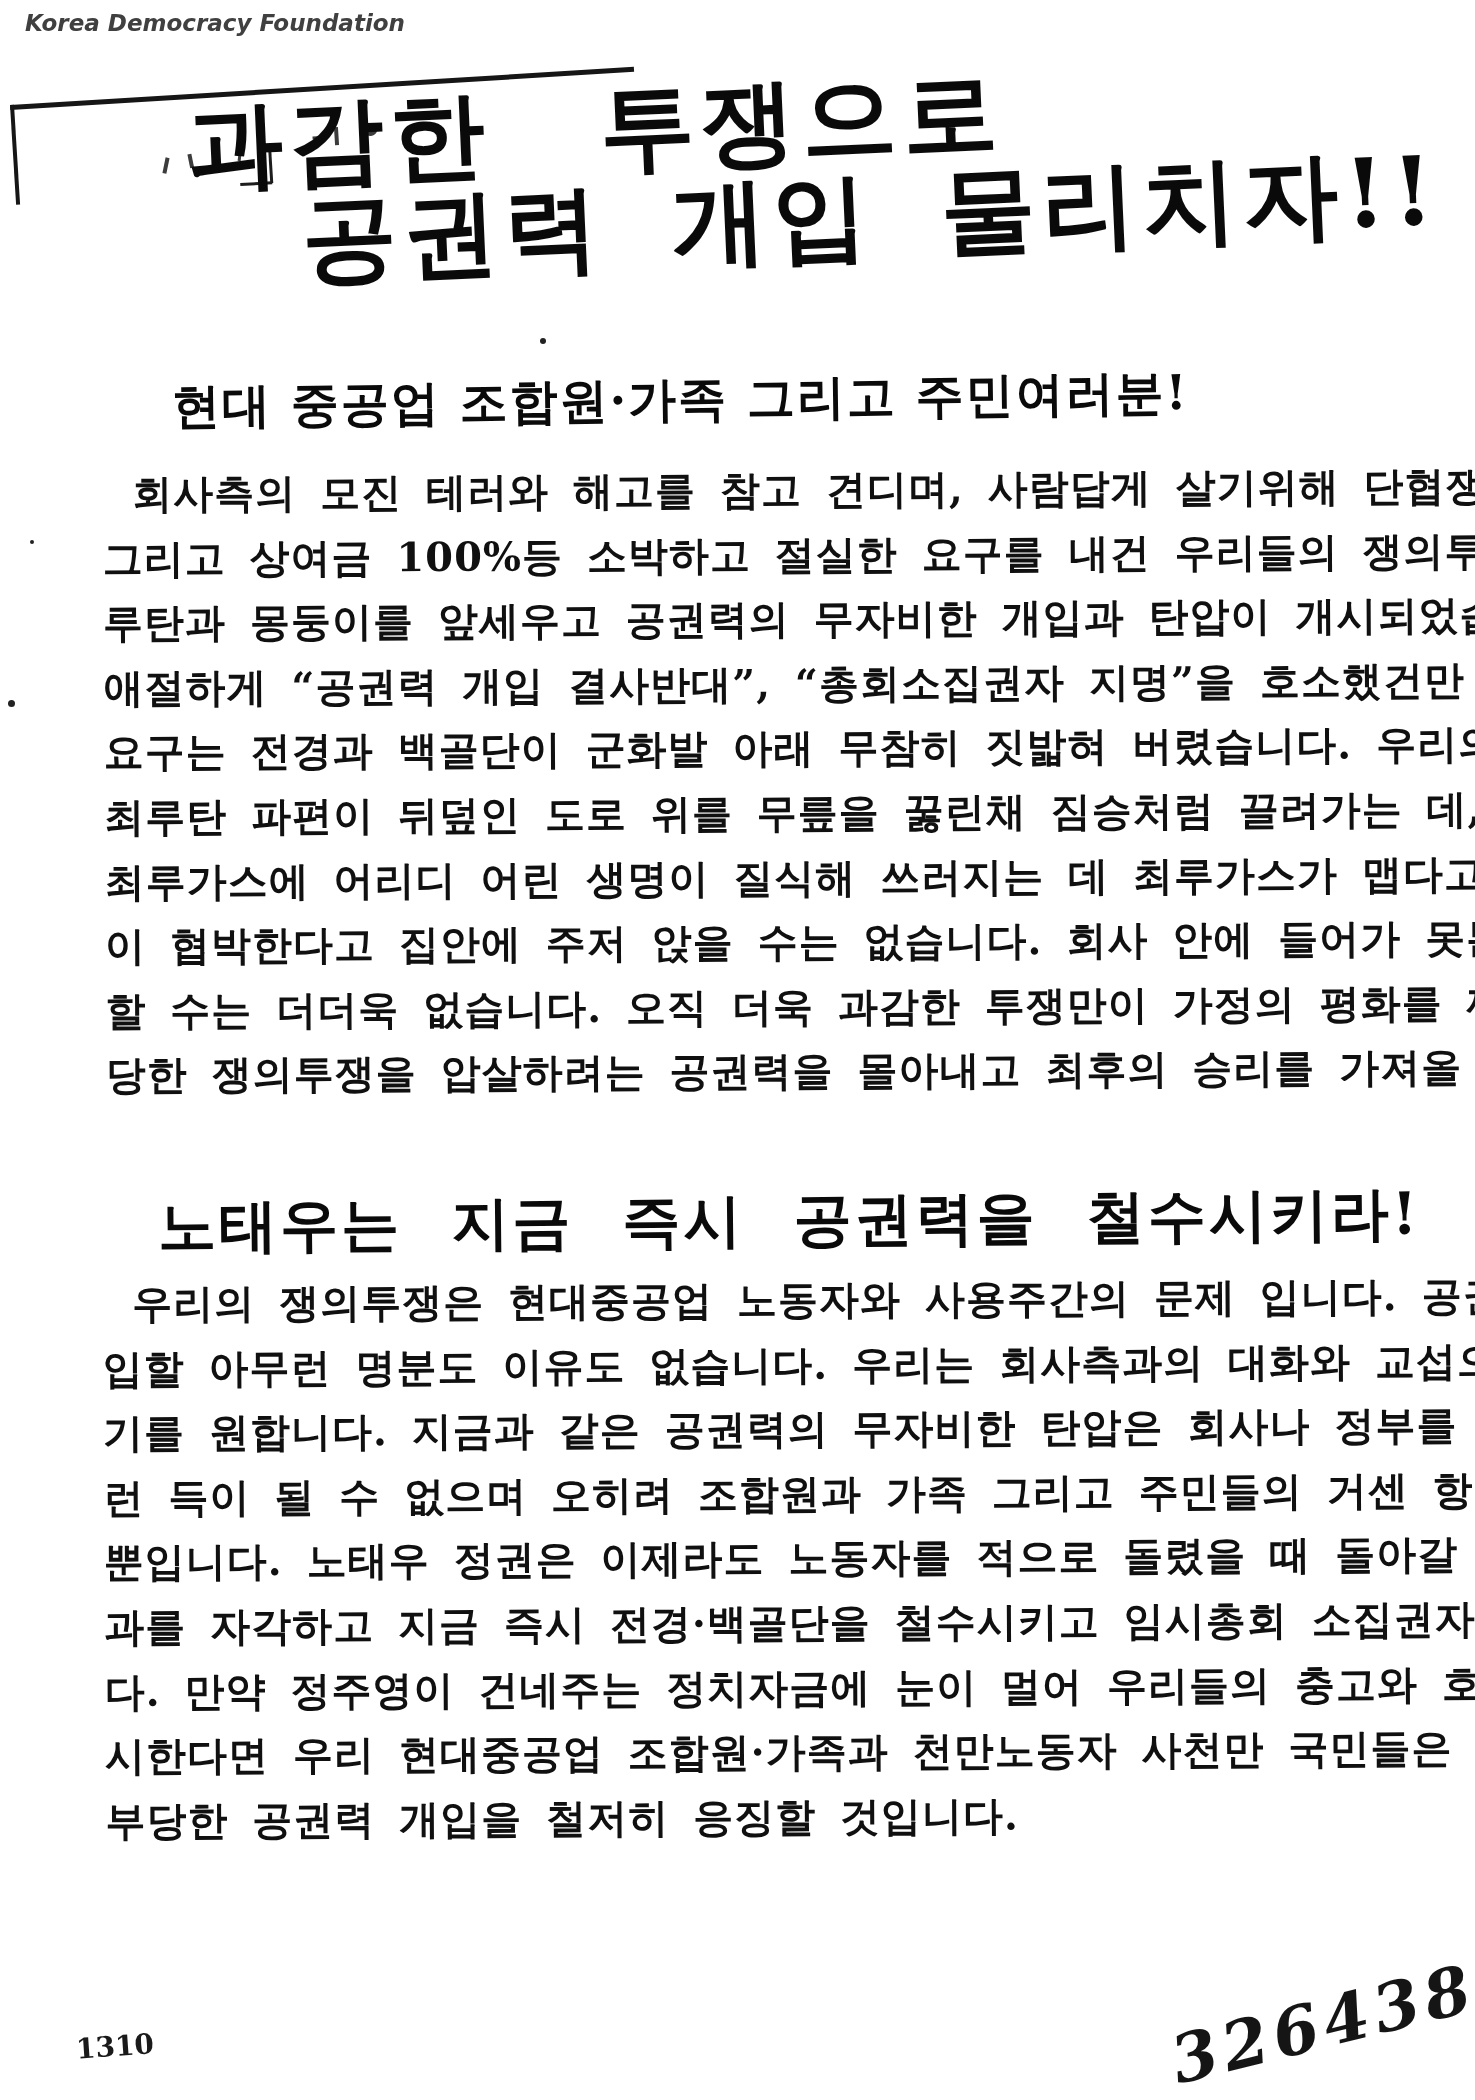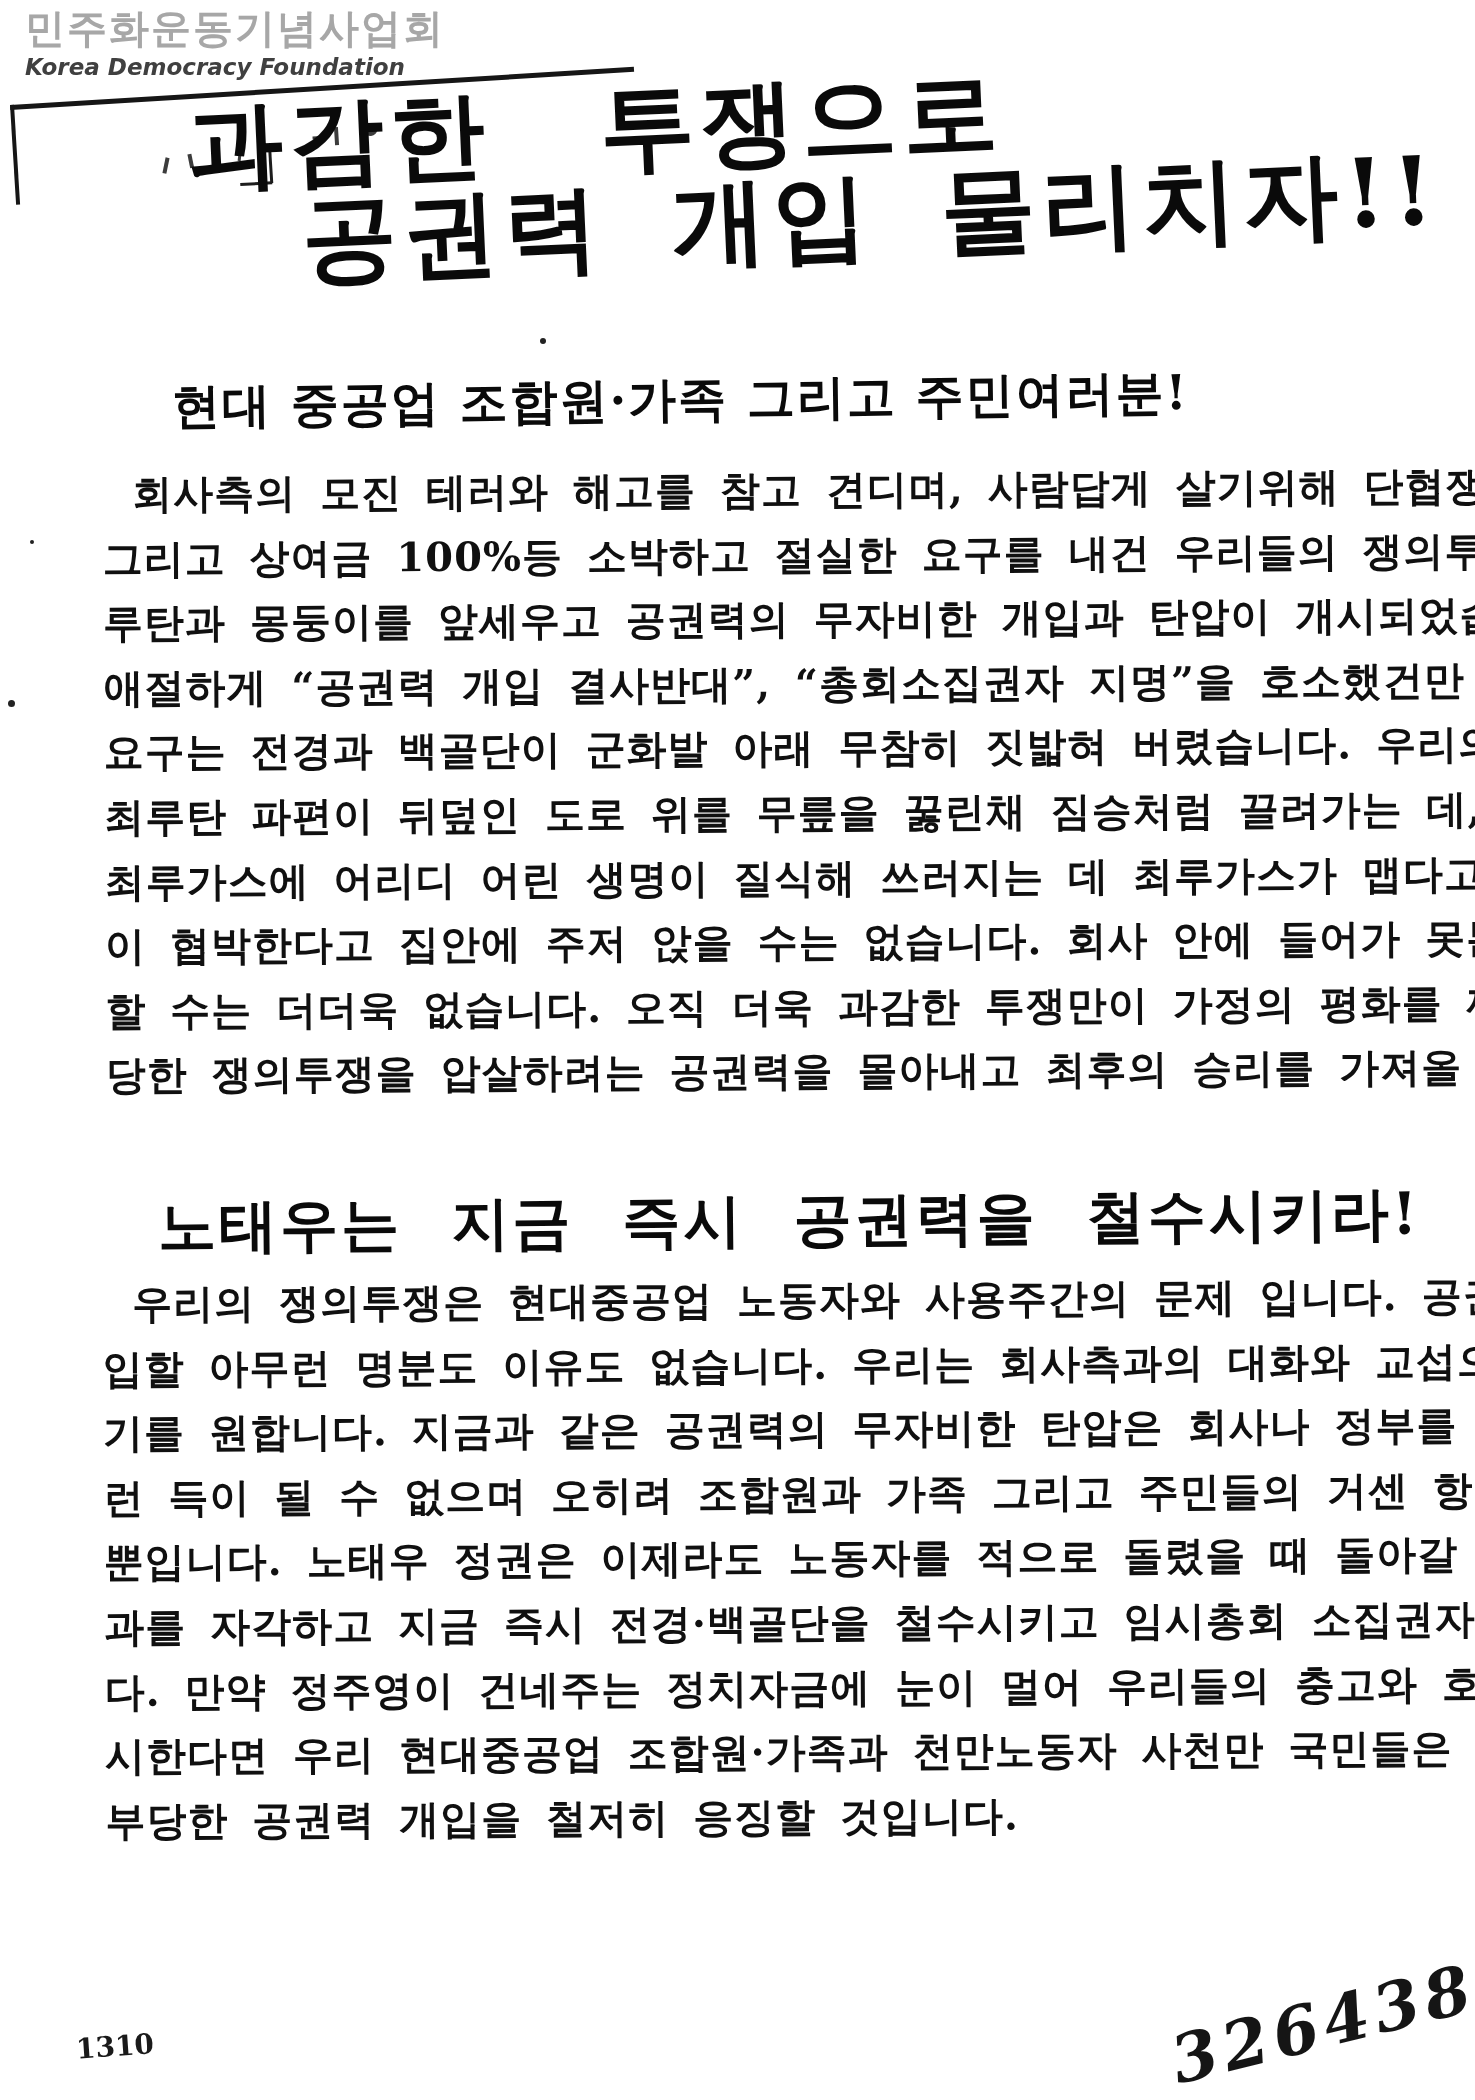--- a/index.html
+++ b/index.html
@@ -163,21 +163,20 @@
   .s1 { left: 540px; top: 338px; width: 6px; height: 6px; }
   .s2 { left: 8px; top: 700px; width: 7px; height: 7px; }
   .s3 { left: 30px; top: 540px; width: 4px; height: 4px; }
 </style>
 </head>
 <body>
 
 <div class="page">
 
   <div class="logo">
-    <div class="logo-kr">민주화운동기념사업회</div>
     <div class="logo-en">Korea Democracy Foundation</div>
   </div>
 
   <div class="stamp">
     <div class="edge-top"></div>
     <div class="edge-left"></div>
     <div class="edge-corner"></div>
     <div class="edge-corner-h"></div>
     <div class="mark m1"></div>
     <div class="mark m2"></div>

